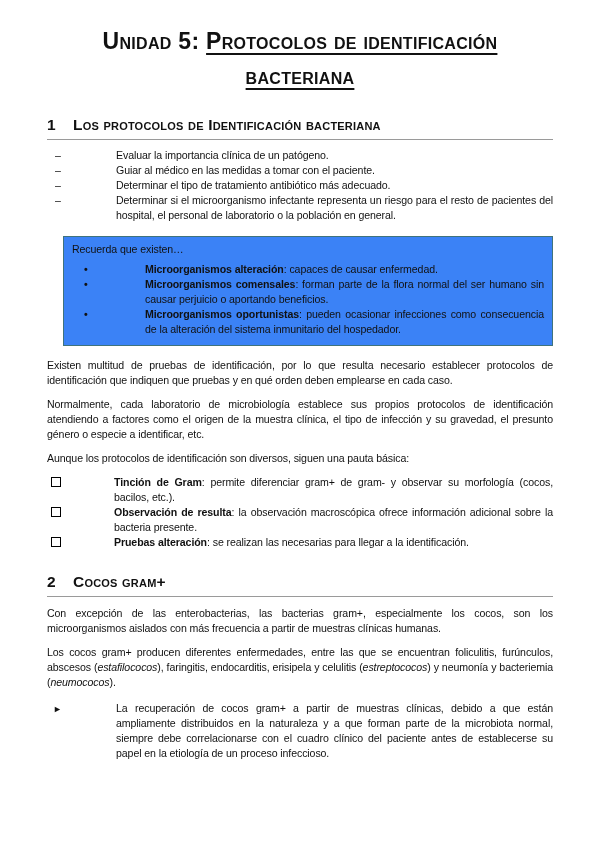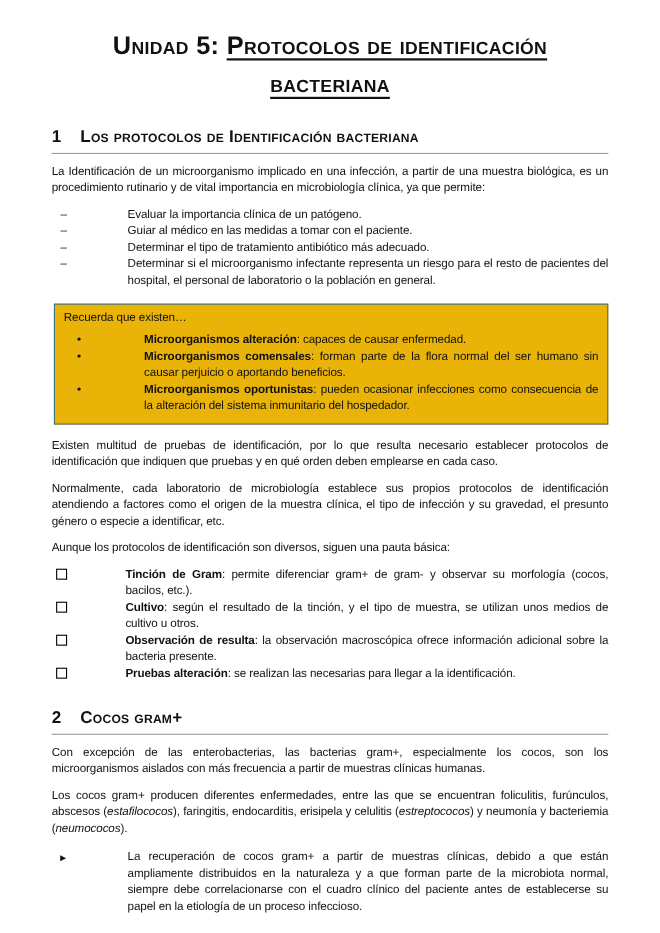--- a/index.html
+++ b/index.html
@@ -60,24 +60,24 @@
     margin:0;
   }
   .li .item-text { flex:1; text-align:justify; margin:0;padding-left:41px; }
 
   
   .dash-list { margin:8px 0 10px 0; }
   .dash-list .marker { flex:none; width:28px; padding-left:8px; box-sizing:border-box; }
 
   
   .note-box {
-    background:#eab308;
+    background:#3b82f6;
     border:1.5px solid #40737c;
     padding:6px 8px 8px 8px;
-    margin:13px 0 12px 2px;
+    margin:13px 0 12px 16px;
   }
   .note-title { font-size:10.6px; letter-spacing:-0.1px; margin:0 0 7px 0; }
   .note-box .marker { flex:none; width:32px; padding-left:12px; box-sizing:border-box; font-weight:bold; }
 
   
   .check-list { margin:6px 0 10px 0; }
   .check-list .marker { flex:none; width:26px; padding-left:4px; box-sizing:border-box; }
   .checkbox-glyph {
     display:inline-block;
     width:8px; height:8px;
@@ -97,21 +97,20 @@
 
 <div class="page">
 
   <h1 class="doc-title"><span>Unidad 5: </span><span class="underlined">Protocolos de identificación bacteriana</span></h1>
 
   <div class="section-heading">
     <span class="sec-num">1</span>
     <span>Los protocolos de Identificación bacteriana</span>
   </div>
 
-  <p class="body-p">La Identificación de un microorganismo implicado en una infección, a partir de una muestra biológica, es un procedimiento rutinario y de vital importancia en microbiología clínica, ya que permite:</p>
 
   <div class="dash-list">
     <div class="li">
       <span class="marker">–</span>
       <p class="item-text">Evaluar la importancia clínica de un patógeno.</p>
     </div>
     <div class="li">
       <span class="marker">–</span>
       <p class="item-text">Guiar al médico en las medidas a tomar con el paciente.</p>
     </div>
@@ -145,24 +144,20 @@
   <p class="body-p">Normalmente, cada laboratorio de microbiología establece sus propios protocolos de identificación atendiendo a factores como el origen de la muestra clínica, el tipo de infección y su gravedad, el presunto género o especie a identificar, etc.</p>
   <p class="body-p">Aunque los protocolos de identificación son diversos, siguen una pauta básica:</p>
 
   <div class="check-list">
     <div class="li">
       <span class="marker"><span class="checkbox-glyph"></span></span>
       <p class="item-text"><b class="lead">Tinción de Gram</b><span>: permite diferenciar gram+ de gram- y observar su morfología (cocos, bacilos, etc.).</span></p>
     </div>
     <div class="li">
       <span class="marker"><span class="checkbox-glyph"></span></span>
-      <p class="item-text"><b class="lead">Cultivo</b><span>: según el resultado de la tinción, y el tipo de muestra, se utilizan unos medios de cultivo u otros.</span></p>
-    </div>
-    <div class="li">
-      <span class="marker"><span class="checkbox-glyph"></span></span>
       <p class="item-text"><b class="lead">Observación de resulta</b><span>: la observación macroscópica ofrece información adicional sobre la bacteria presente.</span></p>
     </div>
     <div class="li">
       <span class="marker"><span class="checkbox-glyph"></span></span>
       <p class="item-text"><b class="lead">Pruebas alteración</b><span>: se realizan las necesarias para llegar a la identificación.</span></p>
     </div>
   </div>
 
   <div class="section-heading">
     <span class="sec-num">2</span>

